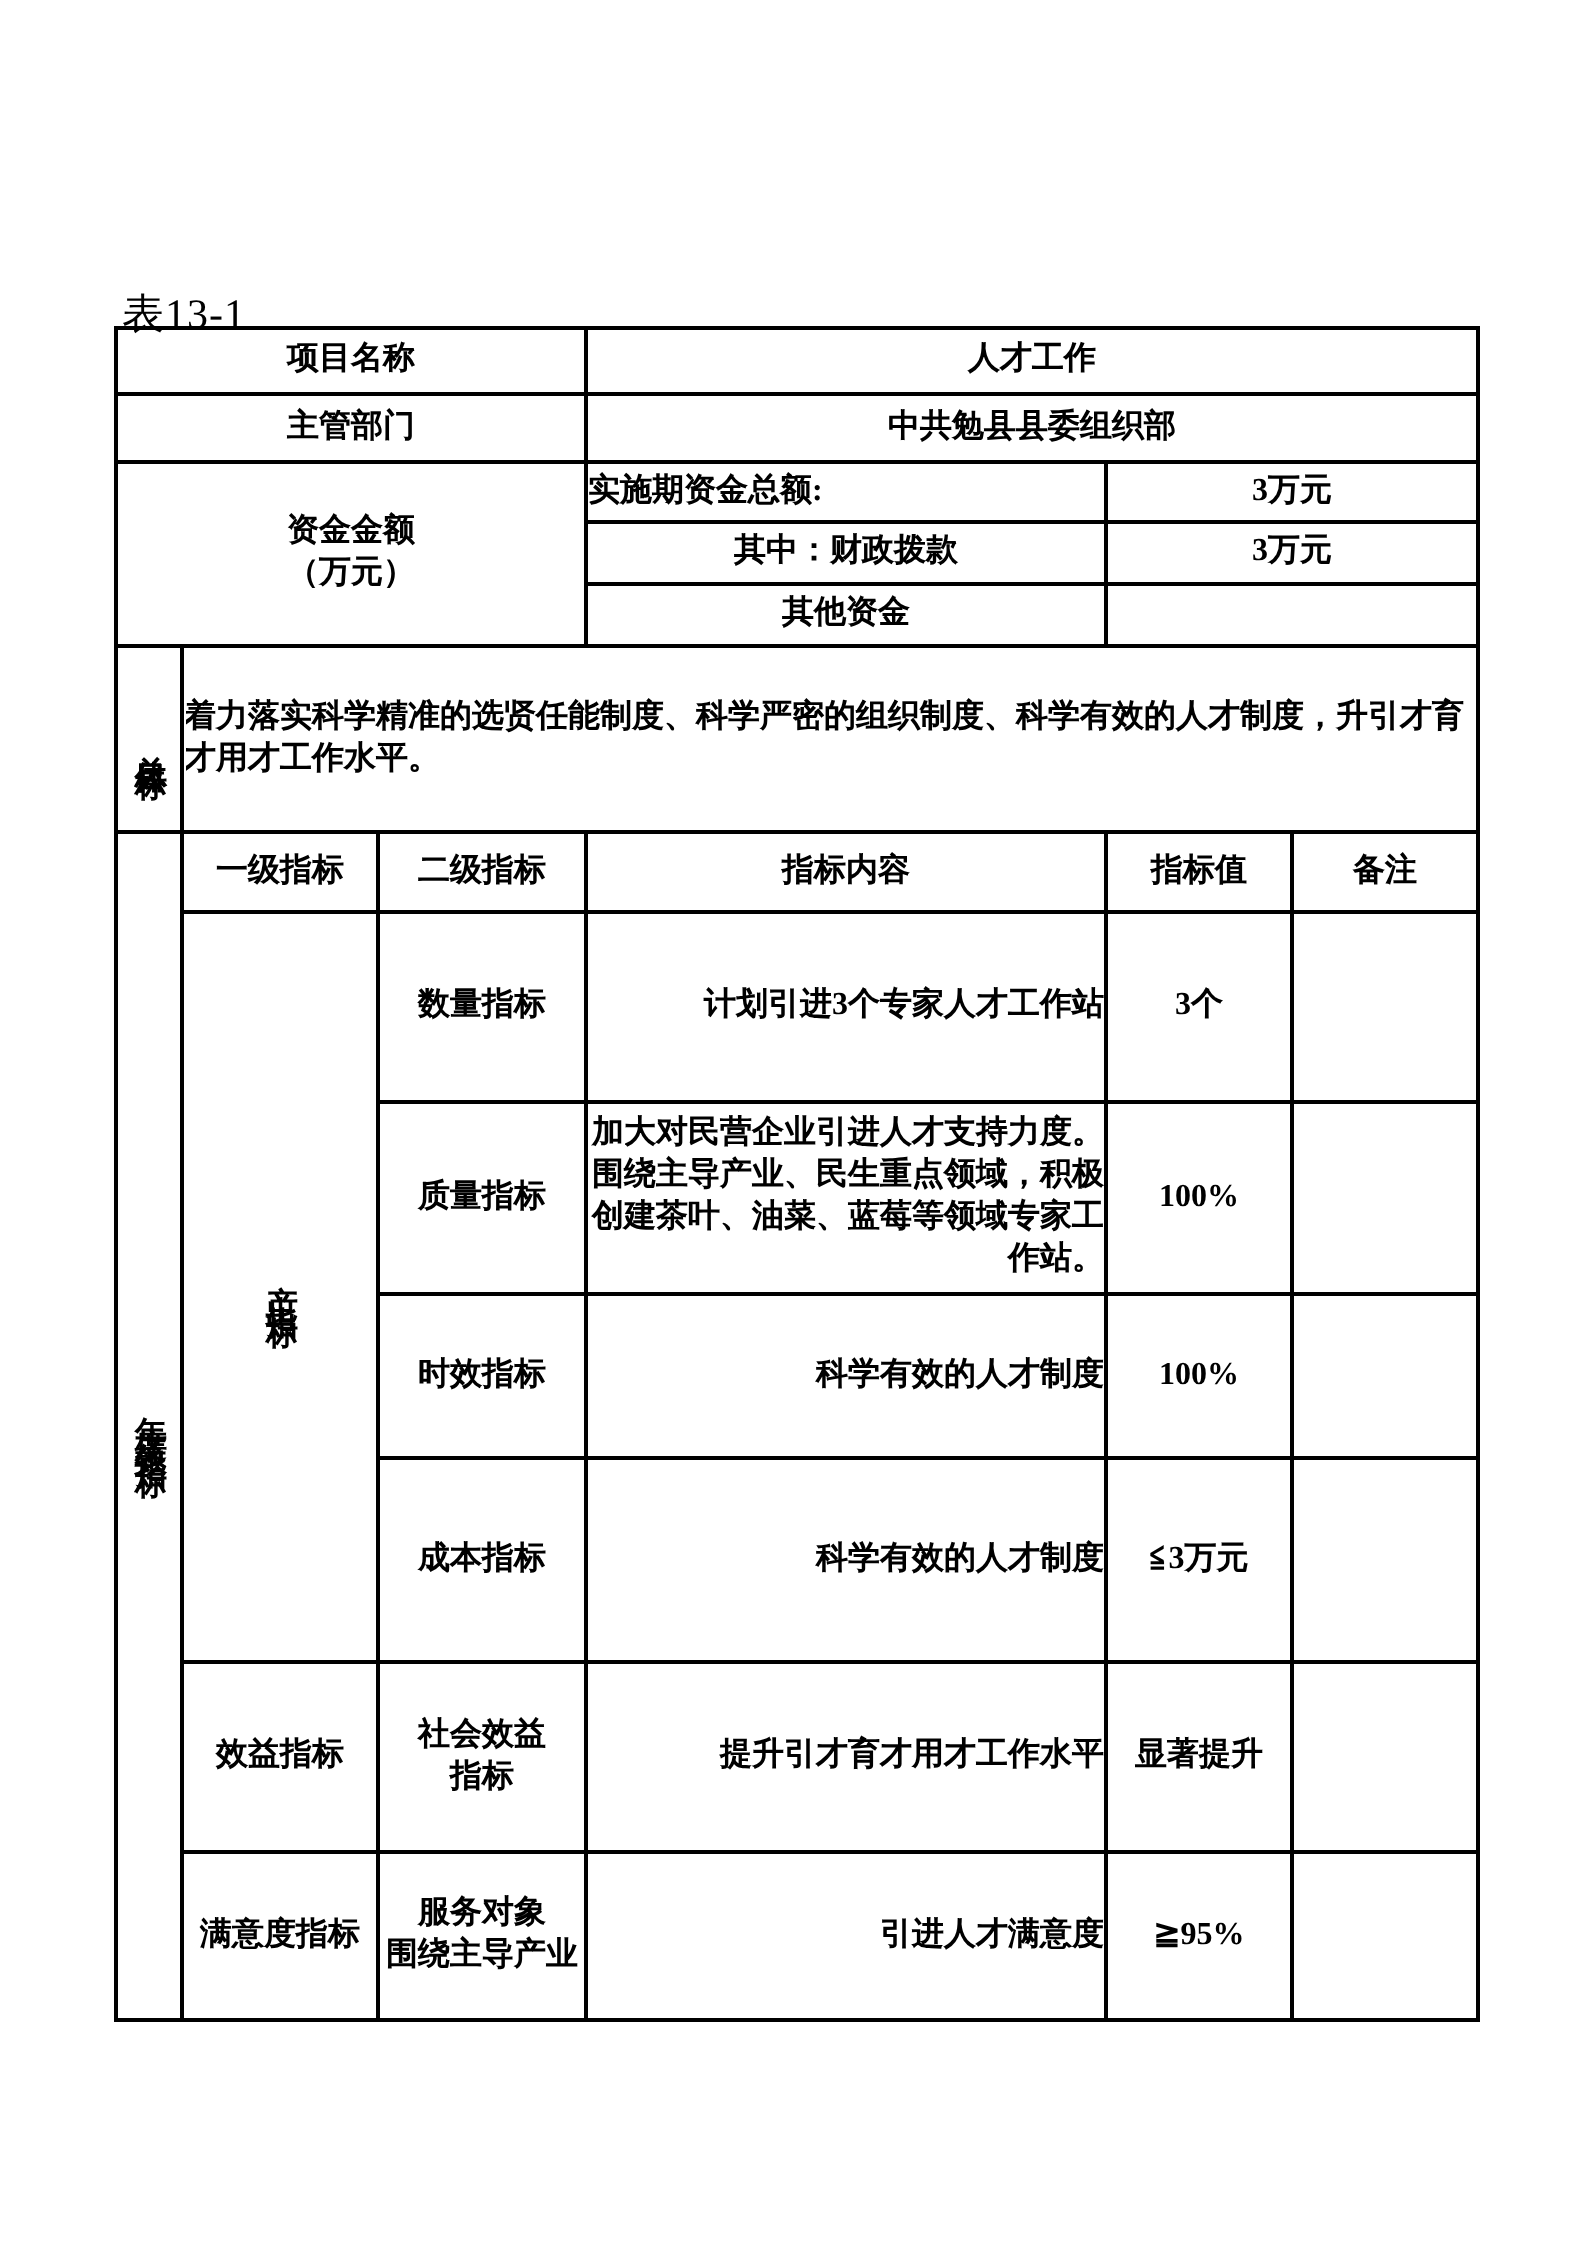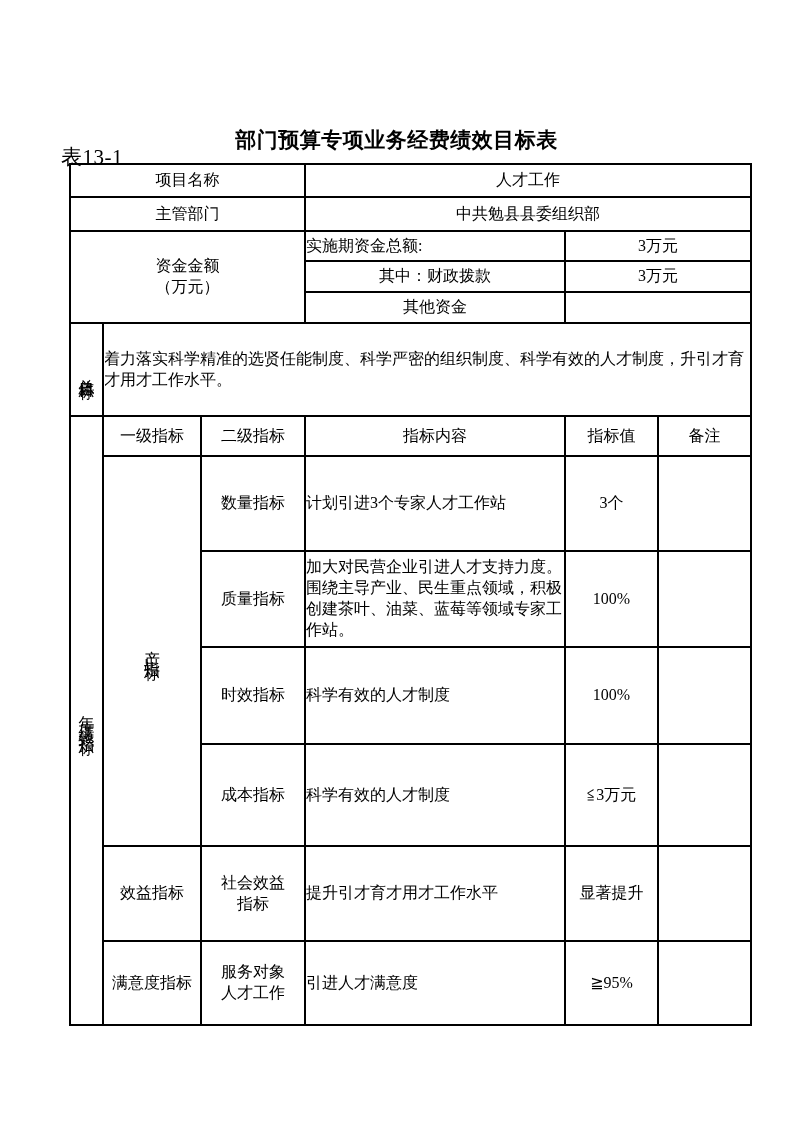--- a/index.html
+++ b/index.html
@@ -14,56 +14,55 @@
     font-size:21px; letter-spacing:0.5px;margin-top:33px;
   }
   .doc-title {
     position:absolute; left:0; top:126px; width:100%;
     text-align:center; font-size:21px; font-weight:bold;
     font-family:"Liberation Sans","DejaVu Sans",sans-serif;
     letter-spacing:0.5px;
   }
 
   table.main {
-    position:absolute; left:69px; top:163px;
-    border-collapse:collapse; table-layout:fixed;
+    position:absolute; left:57px; top:163px;
+    border-collapse:collapse; table-layout:fixed;font-weight:bold;
   }
   table.main td {
     border:2px solid #000;
     font-size:16px; line-height:1.3;
     vertical-align:middle; padding:0;
     overflow:hidden;
   }
   .thick-top td { border-top:3px solid #000; }
   .c { text-align:center; }
   .left-cell { text-align:left; padding-left:7px; }
   .preline { white-space:pre-line; }
   .goal-text { text-align:left; padding:0 2px 0 5px; line-height:1.32;border-radius:10px; }
-  .wrap-center { text-align:left; padding:0 1px; line-height:1.24;margin-top:12px; }
+  .wrap-center { text-align:right; padding:0 1px; line-height:1.24;margin-top:12px; }
 
   .vtext {
     writing-mode:vertical-rl; text-orientation:upright;
     display:inline-block; line-height:1;
     letter-spacing:2px;
   }
   .vtext.ls5 { letter-spacing:5px; }
 
   
   tr.r1{height:33px} tr.r2{height:34px} tr.r3{height:30px} tr.r4{height:31px}
   tr.r5{height:31px} tr.r6{height:93px} tr.r7{height:40px} tr.r8{height:95px}
-  tr.r9{height:96px} tr.r10{height:97px} tr.r11{height:102px} tr.r12{height:95px}
+  tr.r9{height:96px} tr.r10{height:82px} tr.r11{height:102px} tr.r12{height:95px}
   tr.r13{height:84px}
 </style>
 </head>
 <body>
 
 <div class="page">
 
   <div class="table-ref">表13-1</div>
-  <div class="doc-title">部门预算专项业务经费绩效目标表</div>
 
   <table class="main">
     <colgroup>
       <col style="width:33px">
       <col style="width:98px">
       <col style="width:104px">
       <col style="width:260px">
       <col style="width:93px">
       <col style="width:93px">
     </colgroup>
@@ -150,20 +149,20 @@
       <td class="c preline">社会效益
 指标</td>
       <td class="wrap-center">提升引才育才用才工作水平</td>
       <td class="c">显著提升</td>
       <td class="c"></td>
     </tr>
 
     <tr class="r13">
       <td class="c">满意度指标</td>
       <td class="c preline">服务对象
-人才工作</td>
+围绕主导产业</td>
       <td class="wrap-center">引进人才满意度</td>
       <td class="c">≧95%</td>
       <td class="c"></td>
     </tr>
   </tbody>
     </table>
 </div>
 
 </body></html>

